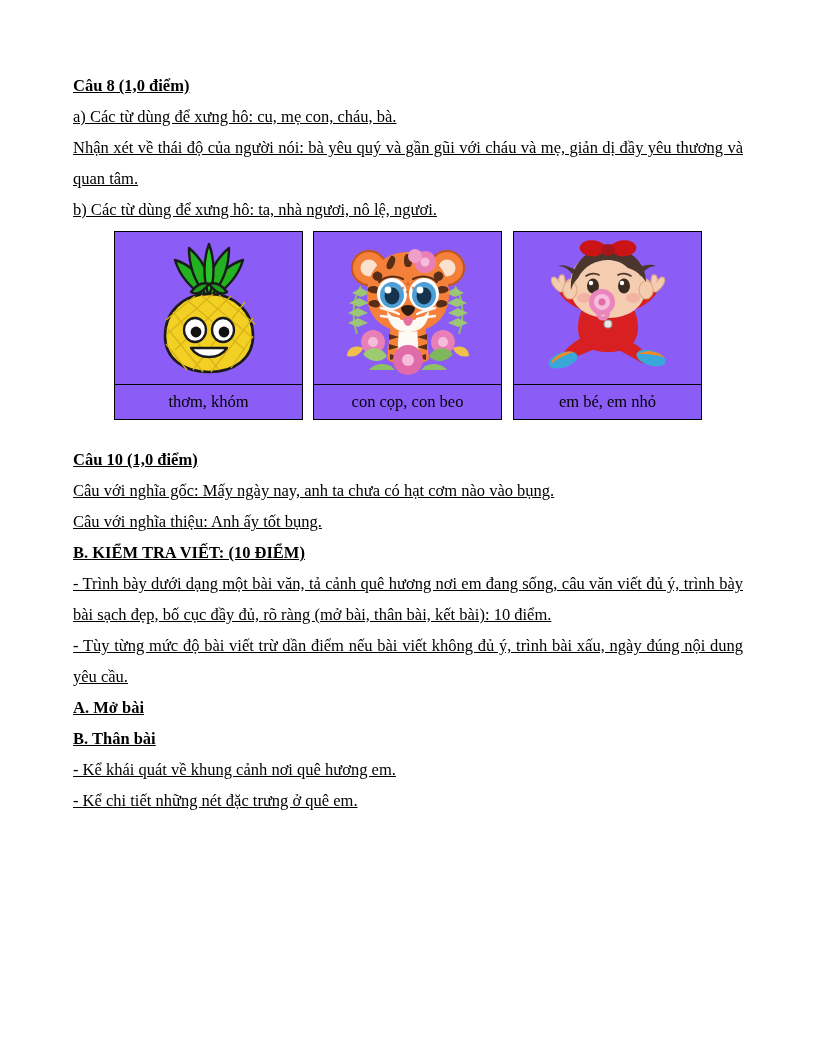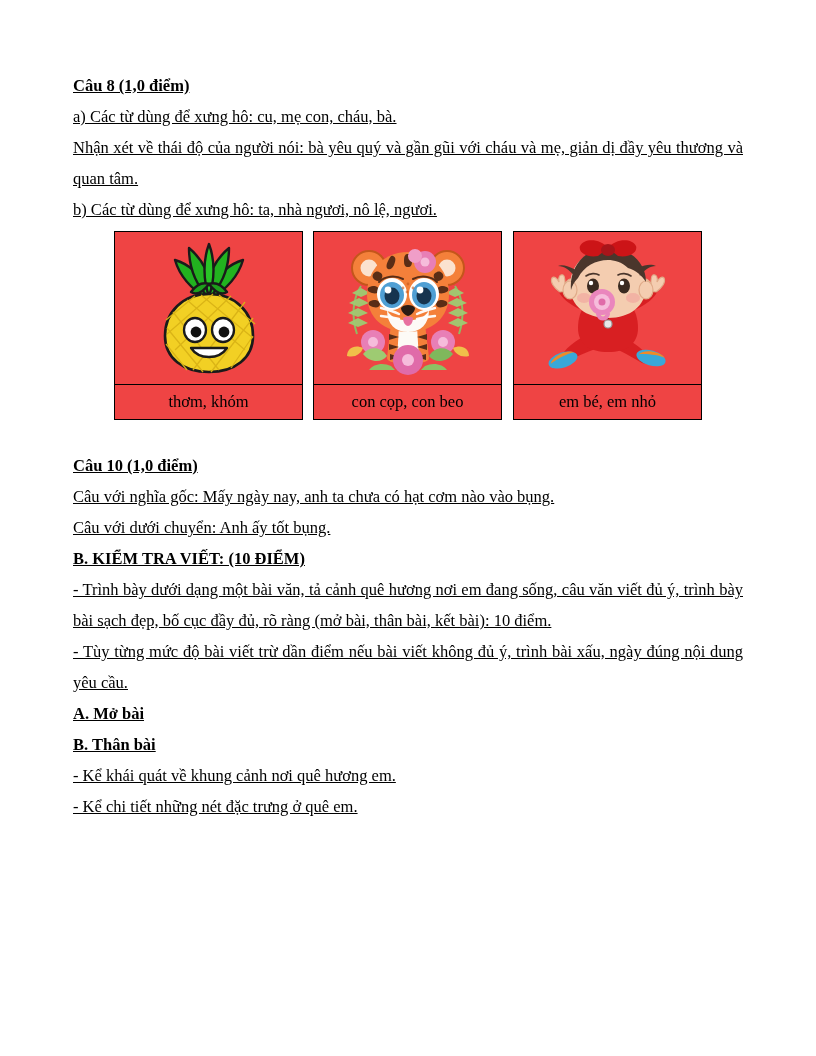--- a/index.html
+++ b/index.html
@@ -44,21 +44,21 @@
     height: 196px;
     margin-top: 6px;
     margin-bottom: 0;
   }
   .card {
     position: absolute;
     top: 0;
     width: 189px;
     border: 1.2px solid #000000;
     box-sizing: border-box;
-    background: #ef4444;
+    background: #8b5cf6;
   }
   .card-1 { left: 41px; }
   .card-2 { left: 240px; }
   .card-3 { left: 440px; }
   .card-img {
     height: 153px;
     border-bottom: 1.2px solid #000000;
     display: flex;
     align-items: center;
     justify-content: center;
@@ -289,23 +289,23 @@
             <circle cx="64" cy="64" r="8" fill="#f6bcdb"></circle>
             <circle cx="64" cy="64" r="3.5" fill="#e06ba9"></circle>
             <path d="M60 76 C62 82 68 82 70 76" stroke="#ea86bd" stroke-width="4" fill="none" stroke-linecap="round"></path>
           </svg>
         </div>
         <div class="card-cap">em bé, em nhỏ</div>
       </div>
 
     </div>
 
-    <p class="bold" style="margin-top:23px">Câu 10 (1,0 điểm)</p>
+    <p class="bold" style="margin-top:17px">Câu 10 (1,0 điểm)</p>
     <p>Câu với nghĩa gốc: Mấy ngày nay, anh ta chưa có hạt cơm nào vào bụng.</p>
-    <p>Câu với dưới chuyển: Anh ấy tốt bụng.</p>
+    <p>Câu với nghĩa thiệu: Anh ấy tốt bụng.</p>
     <p class="bold">B. KIỂM TRA VIẾT: (10 ĐIỂM)</p>
     <p class="wrap">- Trình bày dưới dạng một bài văn, tả cảnh quê hương nơi em đang sống, câu văn viết đủ ý, trình bày bài sạch đẹp, bố cục đầy đủ, rõ ràng (mở bài, thân bài, kết bài): 10 điểm.</p>
     <p class="wrap">- Tùy từng mức độ bài viết trừ dần điểm nếu bài viết không đủ ý, trình bài xấu, ngày đúng nội dung yêu cầu.</p>
     <p class="bold">A. Mở bài</p>
     <p class="bold">B. Thân bài</p>
     <p>- Kể khái quát về khung cảnh nơi quê hương em.</p>
     <p>- Kể chi tiết những nét đặc trưng ở quê em.</p>
 
   </div>
 </div>

